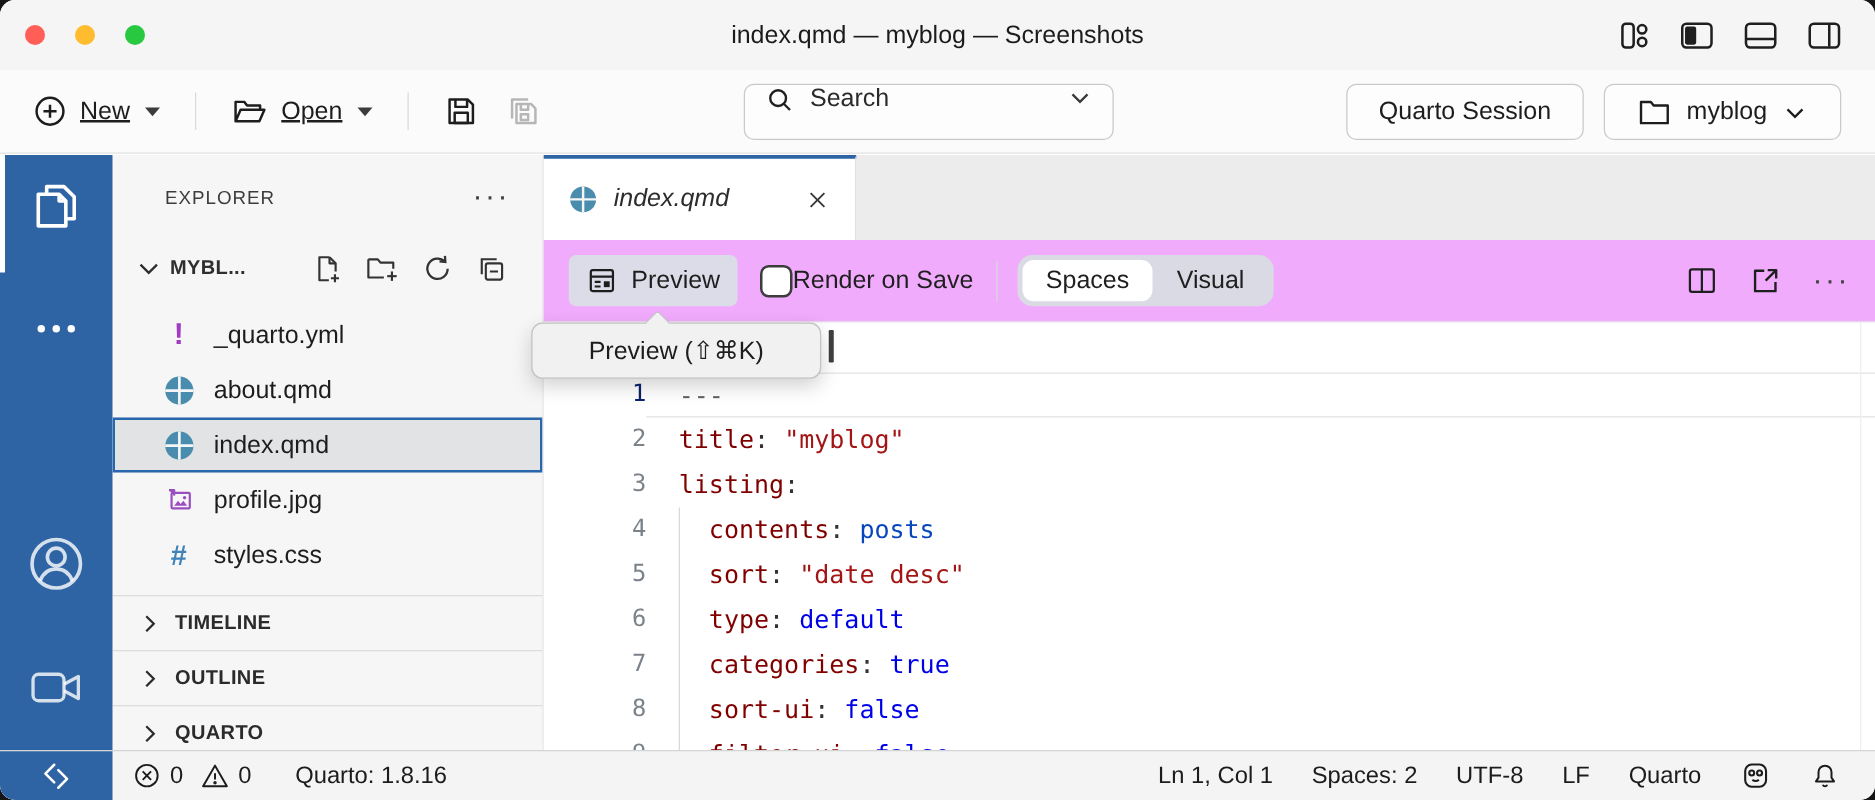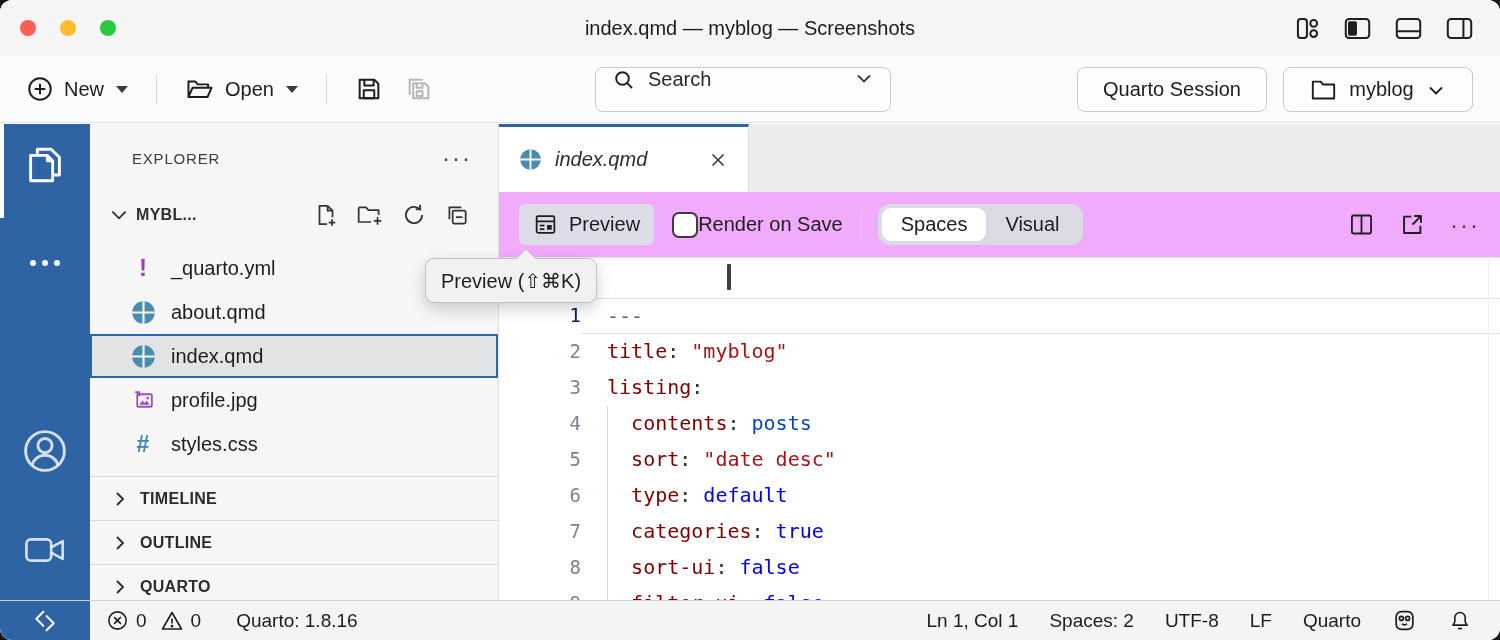--- a/index.html
+++ b/index.html
@@ -17,41 +17,41 @@
   .light{width:16px;height:16px;border-radius:50%;}
   .light.red{background:var(--traffic-red);}
   .light.yellow{background:var(--traffic-yellow);}
   .light.green{background:var(--traffic-green);}
   .win-title{position:absolute;left:0;right:0;text-align:center;font-size:20px;font-weight:500;color:#1b1b1b;}
   .tb-icons{position:absolute;right:26px;top:0;height:56px;display:flex;align-items:center;gap:22px;color:#1f1f1f;}
 
   
   .toolbar{position:relative;height:67px;background:#fbfbfb;border-bottom:1px solid #e2e2e2;display:flex;align-items:center;padding:0 20px;}
   .tool-group{display:flex;align-items:center;gap:10px;}
-  .tool-btn{display:flex;align-items:center;gap:10px;font-size:20px;color:#1d1d1d;padding:6px 6px;border-radius:6px;cursor:default;}
+  .tool-btn{display:flex;align-items:center;gap:10px;font-size:20px;color:#1d1d1d;padding:6px 6px;border-radius:6px;cursor:default;text-decoration:underline;}
   .v-div{width:1px;height:30px;background:#dadada;margin:0 12px;}
   .caret-solid{width:0;height:0;border-left:6px solid transparent;border-right:6px solid transparent;border-top:7px solid #3c3c3c;margin-left:2px;}
   .icon-dim{color:#b6b6b6;}
   .searchbox{position:absolute;left:595px;top:11px;width:296px;height:45px;border:1px solid #c9c9c9;border-radius:8px;background:#fdfdfd;display:flex;align-items:flex-start;padding:0 16px;}
   .searchbox .s-label{flex:0 0 auto;font-size:20px;color:#2a2a2a;margin-left:12px;}
   .searchbox .s-caret{margin-left:auto;color:#3a3a3a;}
   .right-btns{position:absolute;right:27px;top:11px;display:flex;gap:16px;}
   .pill-btn{height:45px;border:1px solid #c9c9c9;border-radius:8px;background:#fdfdfd;display:flex;align-items:center;justify-content:center;gap:12px;font-size:20px;color:#1d1d1d;padding:0 22px;}
 
   
   .main{position:absolute;top:124px;bottom:40px;left:0;right:0;display:flex;overflow:hidden;}
 
   
   .activitybar{position:relative;width:90px;background:var(--accent);flex:0 0 auto;}
   .ab-indicator{position:absolute;left:0;top:0;width:4px;height:94px;background:#ffffff;}
   .ab-item{position:absolute;left:0;width:90px;display:flex;justify-content:center;color:#ffffff;}
   .ab-item.muted{color:rgba(255,255,255,0.8);}
 
   
-  .sidebar{width:409px;flex:0 0 auto;background:#f6f6f6;border-right:1px solid #e1e1e1;overflow:hidden;}
+  .sidebar{width:345px;flex:0 0 auto;background:#f6f6f6;border-right:1px solid #e1e1e1;overflow:hidden;}
   .explorer-header{height:62px;display:flex;align-items:center;padding:6px 26px 0 42px;}
   .explorer-title{font-size:15px;letter-spacing:0.8px;color:#3c3c3c;}
   .dots{margin-left:auto;color:#424242;font-size:24px;letter-spacing:2px;line-height:10px;}
   .tree-header{height:58px;display:flex;align-items:center;padding:0 28px 0 18px;color:#2f2f2f;}
   .tree-title{font-size:16px;font-weight:700;margin-left:6px;letter-spacing:0.3px;}
   .tree-actions{margin-left:auto;display:flex;align-items:center;gap:17px;color:#333;}
   .file-list{margin-top:2px;}
   .file-row{height:44px;display:flex;align-items:center;gap:15px;padding:0 10px 0 38px;border:2px solid transparent;}
   .file-row.selected{background:#e2e3e4;border-color:var(--selection-border);}
   .file-label{font-size:20px;color:#1d1d1d;}
@@ -91,21 +91,21 @@
   .tok-string{color:var(--tok-string);}
   .tok-value{color:var(--tok-value);}
   .tok-bool{color:var(--tok-bool);}
   .tok-punct{color:var(--tok-punct);}
   .tok-plain{color:#33322e;}
   .indent-guide{position:absolute;left:108px;top:148px;height:196px;width:1px;background:#d9d9d9;}
   .scroll-hint{position:absolute;right:0;top:0;bottom:0;width:12px;border-left:1px solid #efefef;}
   .caret-sliver{position:absolute;width:4px;height:26px;background:#3f3f3f;border-radius:1px;}
 
   
-  .tooltip{position:absolute;left:425px;top:258px;width:172px;height:45px;background:#f1f1f2;border:1px solid #c2c2c2;border-radius:9px;box-shadow:0 6px 16px rgba(0,0,0,0.18);display:flex;align-items:center;justify-content:center;font-size:20px;color:#1d1d1d;z-index:30;}
+  .tooltip{position:absolute;left:425px;top:258px;width:232px;height:45px;background:#f1f1f2;border:1px solid #c2c2c2;border-radius:9px;box-shadow:0 6px 16px rgba(0,0,0,0.18);display:flex;align-items:center;justify-content:center;font-size:20px;color:#1d1d1d;z-index:30;}
   .tooltip .arrow{position:absolute;top:-8px;left:93px;width:14px;height:14px;background:#f1f1f2;border-left:1px solid #c2c2c2;border-top:1px solid #c2c2c2;transform:rotate(45deg);border-top-left-radius:3px;}
 
   
   .statusbar{position:absolute;left:0;right:0;bottom:0;height:40px;background:#f4f4f4;border-top:1px solid #d4d4d4;display:flex;align-items:center;font-size:19px;color:#1c1c1c;}
   .remote-box{width:90px;height:100%;background:var(--accent);color:#fff;display:flex;align-items:center;justify-content:center;flex:0 0 auto;}
   .sb-item{display:flex;align-items:center;gap:7px;}
   .sb-left{display:flex;align-items:center;gap:9px;margin-left:16px;}
   .sb-version{margin-left:26px;}
   .sb-right{margin-left:auto;display:flex;align-items:center;gap:31px;padding-right:28px;}
 </style>

